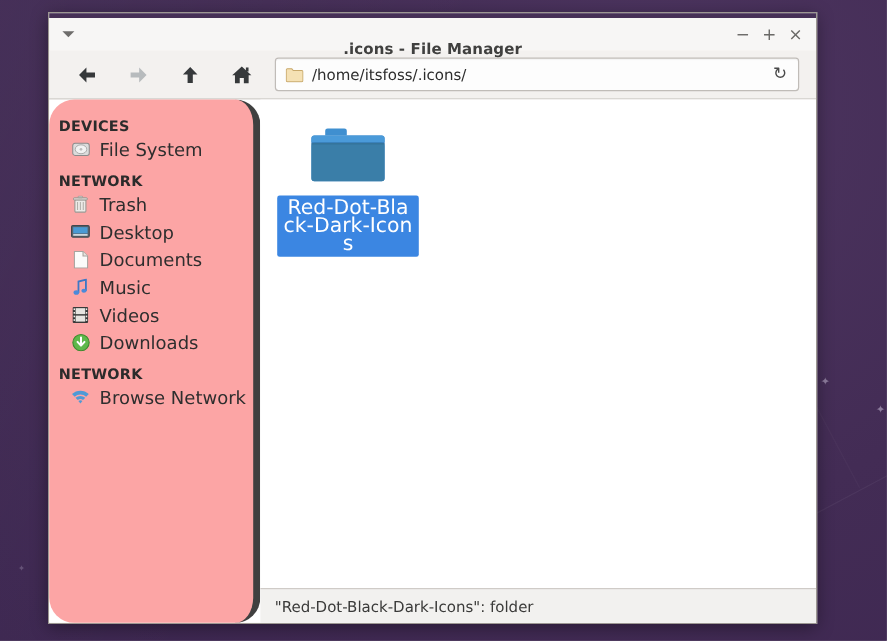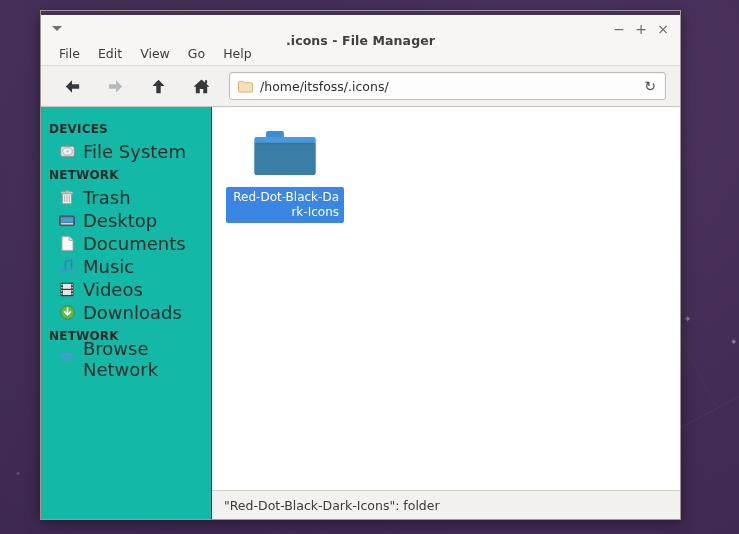--- a/index.html
+++ b/index.html
@@ -90,50 +90,50 @@
     flex:1;font-size:12.5px;color:#2c2c2c;white-space:nowrap;overflow:hidden;
   }
   .reload-btn{
     width:18px;height:18px;display:flex;align-items:center;justify-content:center;
     cursor:pointer;color:#4a4a4a;font-size:14px;
   }
 
   
   .wbody{flex:1;display:flex;min-height:0;background:#ffffff;}
   .sidebar{
-    width:170px;flex:0 0 170px;background:#14b8a6;
-    border-right:1px solid #404040;
-    padding-top:10px;overflow:hidden;
+    width:170px;flex:0 0 170px;background:#fca5a5;
+    border-right:6px solid #404040;
+    padding-top:10px;overflow:hidden;border-radius:21px;
   }
   .side-head{
     font-size:12px;font-weight:bold;color:#2b2b2b;
     padding:5px 0 4px 8px;letter-spacing:0.2px;
   }
   .side-item{
-    display:flex;align-items:center;height:23px;padding-left:18px;
-    font-size:18px;color:#2e2e2e;cursor:pointer;gap:8px;
+    display:flex;align-items:flex-start;height:23px;padding-left:18px;
+    font-size:15px;color:#2e2e2e;cursor:pointer;gap:8px;
   }
   .side-ico{width:16px;height:16px;flex:0 0 16px;display:flex;align-items:center;justify-content:center;}
 
   
   .content-col{flex:1;display:flex;flex-direction:column;min-width:0;}
   .filearea{
     flex:1;background:#ffffff;position:relative;padding:14px 0 0 14px;
   }
   .file-item{
     width:118px;display:flex;flex-direction:column;align-items:center;
     cursor:pointer;user-select:none;
   }
   .file-icon-wrap{
     width:72px;height:62px;display:flex;align-items:flex-end;justify-content:center;
     margin-bottom:4px;
   }
   .file-label{
-    background:#3b86e2;color:#ffffff;font-size:12px;line-height:15px;
-    text-align:right;padding:3px 5px;border-radius:2px;
+    background:#3b86e2;color:#ffffff;font-size:17px;line-height:15px;
+    text-align:center;padding:3px 5px;border-radius:2px;
     word-break:break-all;max-width:118px;
   }
   .statusbar{
     flex:0 0 28px;height:28px;background:#f2f1ef;
     border-top:1px solid #cfcbc7;display:flex;align-items:center;
     padding-left:12px;
   }
   .status-text{font-size:12.5px;color:#3a3a39;}
 </style>
 </head>
@@ -152,27 +152,20 @@
   <div class="titlebar">
     <div class="win-menu-arrow"></div>
     <div class="title-text">.icons - File Manager</div>
     <div class="win-buttons">
       <div class="win-btn">−</div>
       <div class="win-btn">+</div>
       <div class="win-btn close">×</div>
     </div>
   </div>
 
-  <div class="menubar">
-    <div class="menu-item">File</div>
-    <div class="menu-item">Edit</div>
-    <div class="menu-item">View</div>
-    <div class="menu-item">Go</div>
-    <div class="menu-item">Help</div>
-  </div>
 
   <div class="toolbar">
     <div class="nav-btn">
       <svg width="19" height="19" viewBox="0 0 20 20">
         <path d="M9.5 3.4 L3 10 L9.5 16.6 L9.5 12.3 L17 12.3 L17 7.7 L9.5 7.7 Z" fill="#36393b"></path>
       </svg>
     </div>
     <div class="nav-btn disabled">
       <svg width="19" height="19" viewBox="0 0 20 20">
         <path d="M10.5 3.4 L17 10 L10.5 16.6 L10.5 12.3 L3 12.3 L3 7.7 L10.5 7.7 Z" fill="#b7bbbd"></path>

